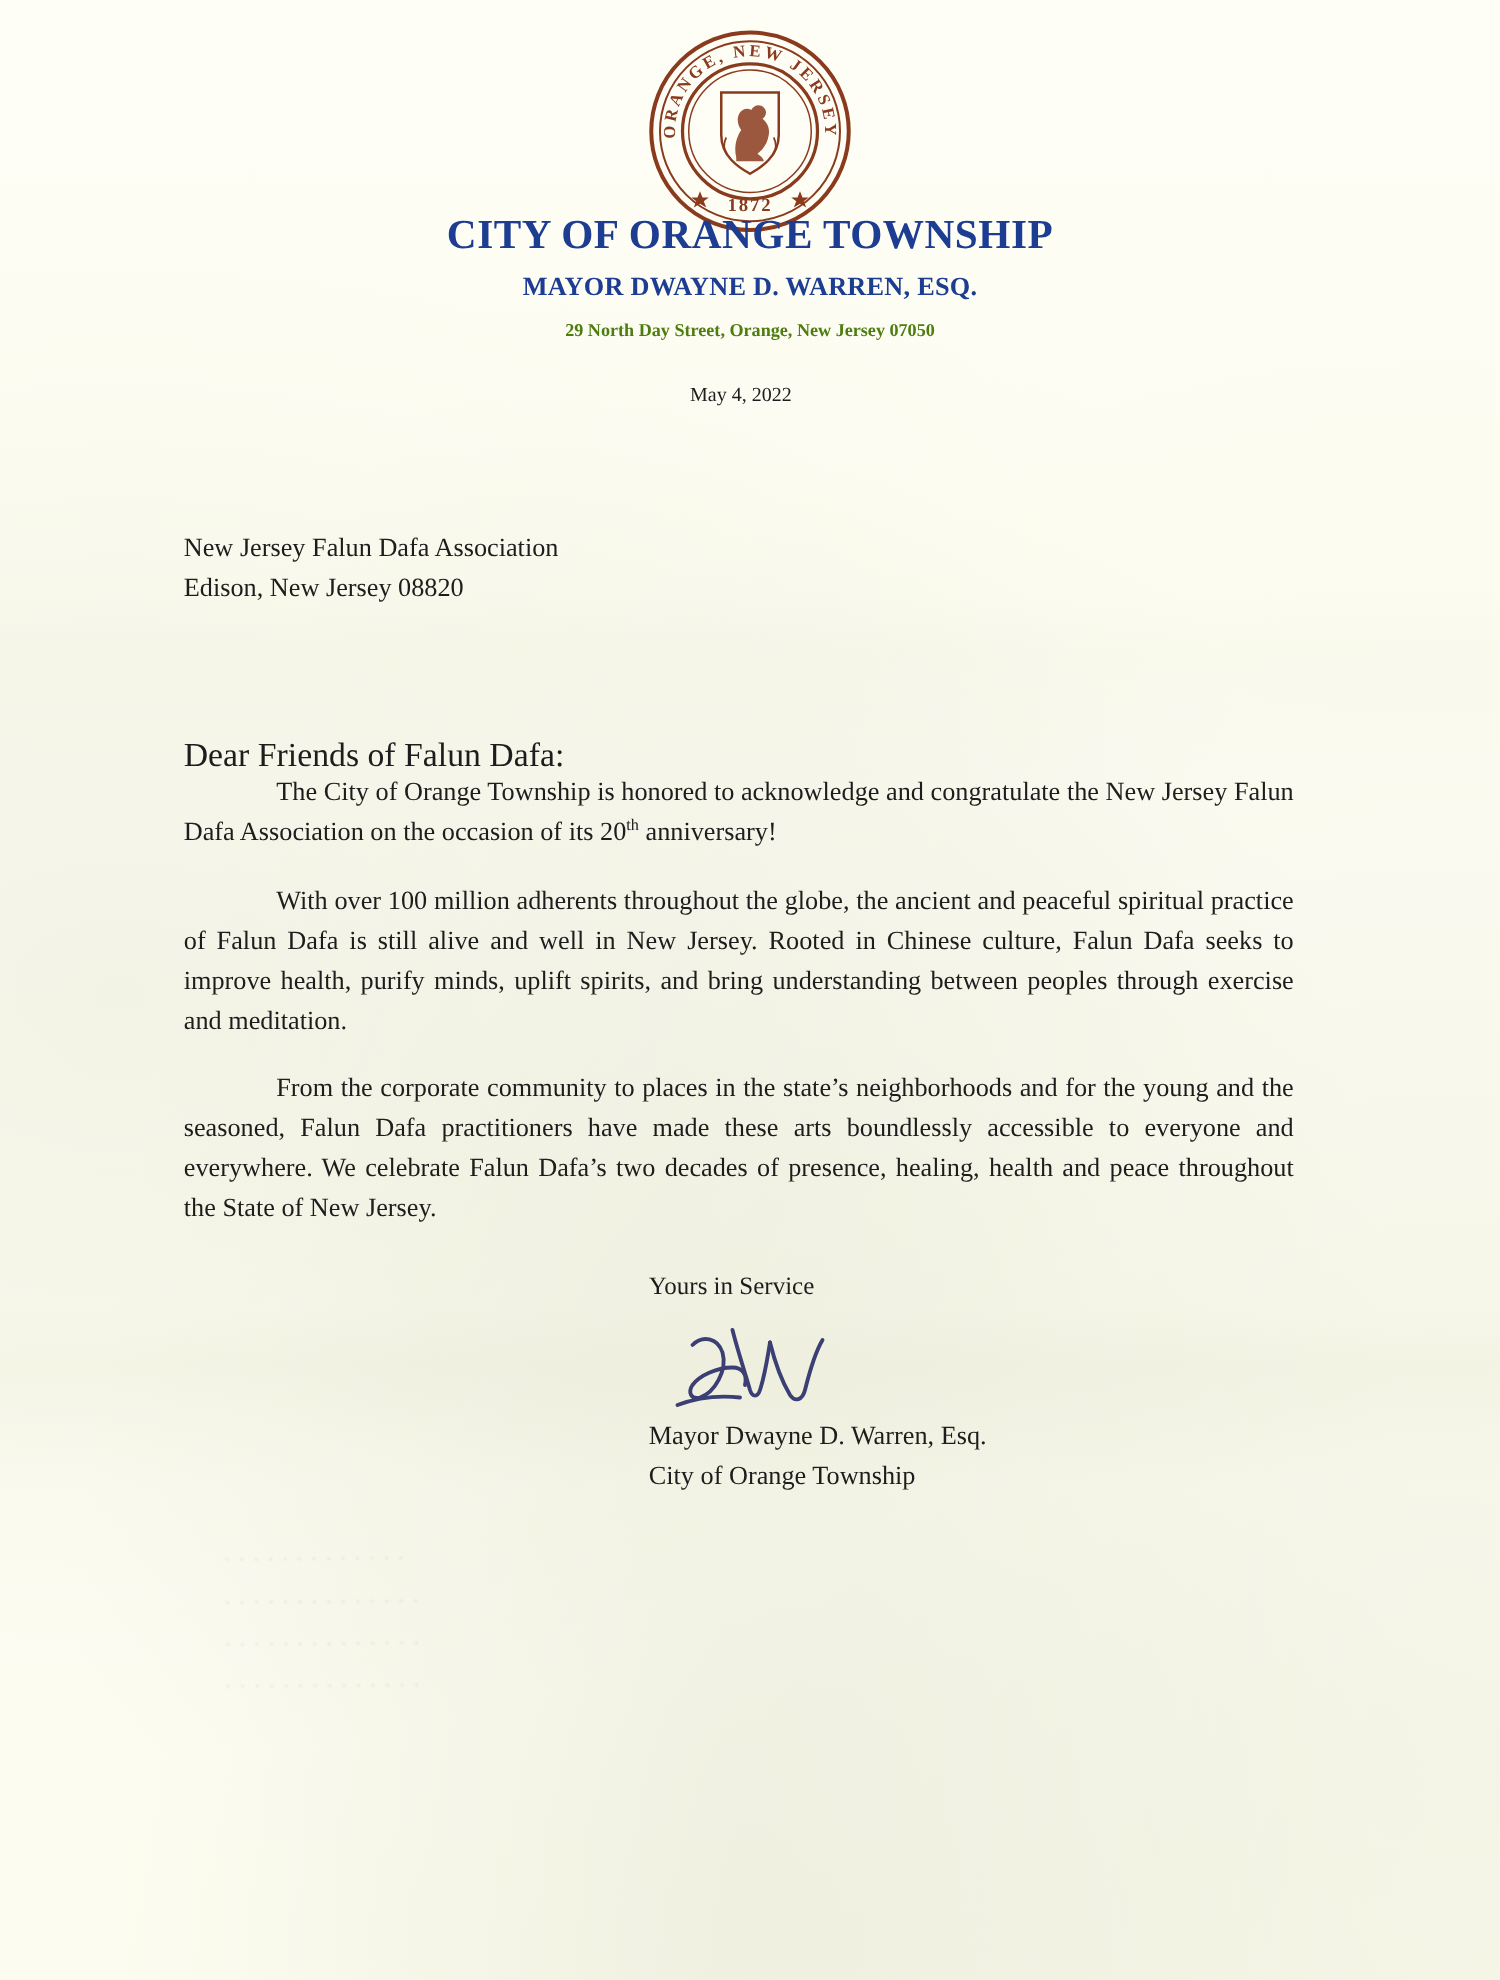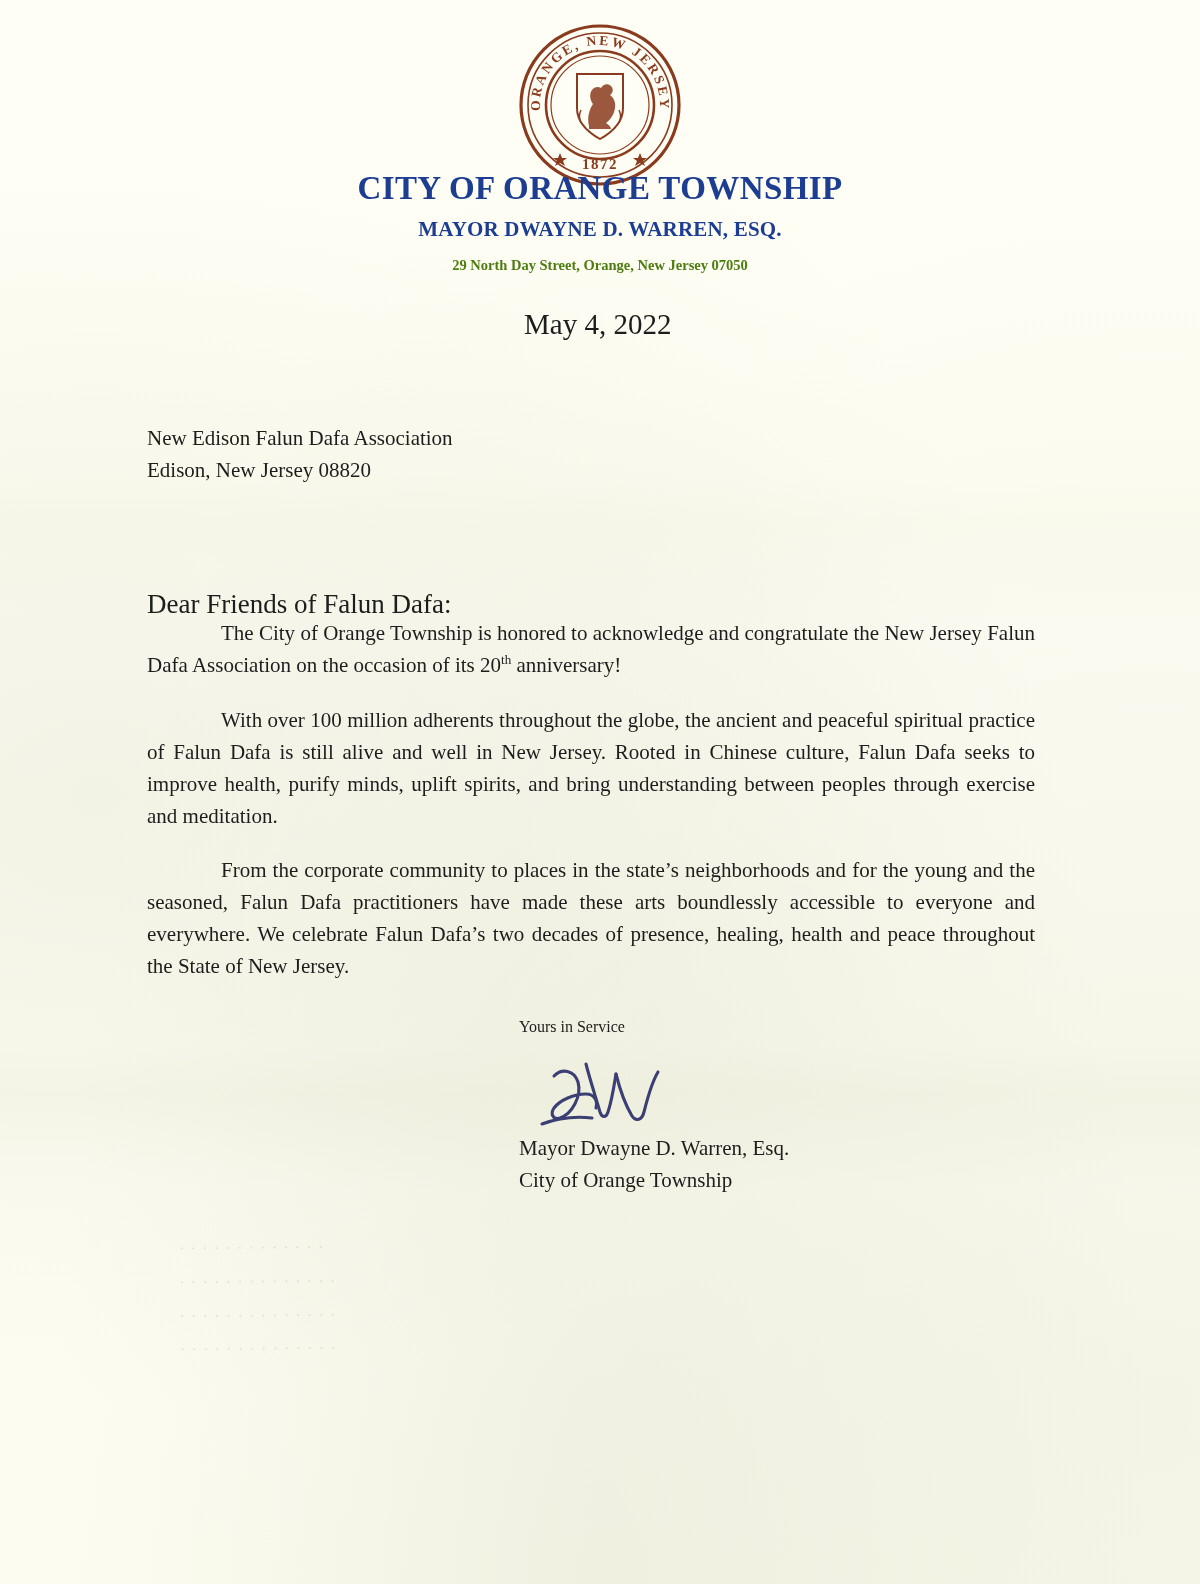--- a/index.html
+++ b/index.html
@@ -94,23 +94,23 @@
     font-weight: bold;
     font-size: 14.5px;
     margin-top: 13px;
     line-height: 1.45;
     color: #4d7c0f;
   }
 
   
   .date {
     position: absolute;
-    left: 524px;
+    left: 552px;
     top: 308px;
-    font-size: 29px;
+    font-size: 16px;
   }
   .recipient {
     position: absolute;
     left: 147px;
     top: 423px;
     font-size: 21px;
     line-height: 1.52;
   }
   .salutation {
     position: absolute;
@@ -137,21 +137,21 @@
     font-size: 0.62em;
     vertical-align: super;
     line-height: 0;
   }
 
   
   .closing {
     position: absolute;
     left: 519px;
     top: 1018px;
-    font-size: 16px;
+    font-size: 20px;
   }
   .signature {
     position: absolute;
     left: 540px;
     top: 1058px;
     width: 130px;
     height: 78px;
     color: #3b3f73;
   }
   .signoff {
@@ -223,21 +223,21 @@
     <div class="lh-city">CITY OF ORANGE TOWNSHIP</div>
     <div class="lh-mayor">MAYOR DWAYNE D. WARREN, ESQ.</div>
     <div class="lh-addr">
       <div>29 North Day Street, Orange, New Jersey 07050</div>
     </div>
   </div>
 
   <div class="date">May 4, 2022</div>
 
   <div class="recipient">
-    <div>New Edison Falun Dafa Association</div>
+    <div>New Jersey Falun Dafa Association</div>
     <div>Edison, New Jersey 08820</div>
   </div>
 
   <div class="salutation">Dear Friends of Falun Dafa:</div>
 
   <div class="letter-body">
     <p><span>The City of Orange Township is honored to acknowledge and congratulate the New Jersey Falun Dafa Association on the occasion of its 20</span><sup>th</sup><span> anniversary!</span></p>
     <p><span>With over 100 million adherents throughout the globe, the ancient and peaceful spiritual practice of Falun Dafa is still alive and well in New Jersey.  Rooted in Chinese culture, Falun Dafa seeks to improve health, purify minds, uplift spirits, and bring understanding between peoples through exercise and meditation.</span></p>
     <p><span>From the corporate community to places in the state’s neighborhoods and for the young and the seasoned, Falun Dafa practitioners have made these arts boundlessly accessible to everyone and everywhere.  We celebrate Falun Dafa’s two decades of presence, healing, health and peace throughout the State of New Jersey.</span></p>
   </div>

